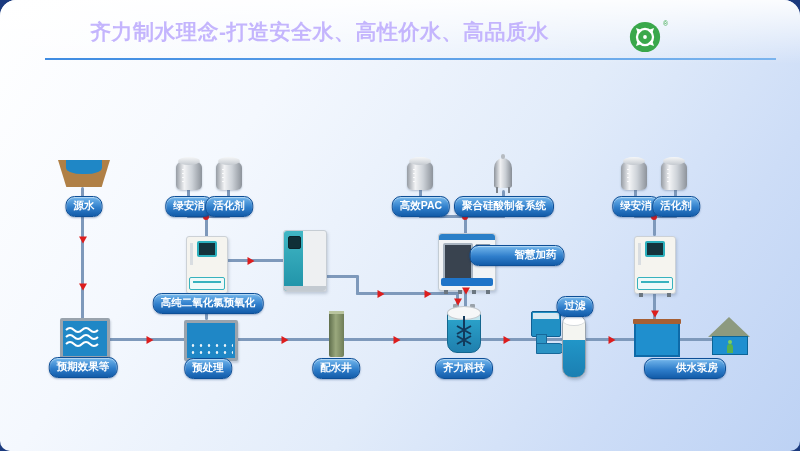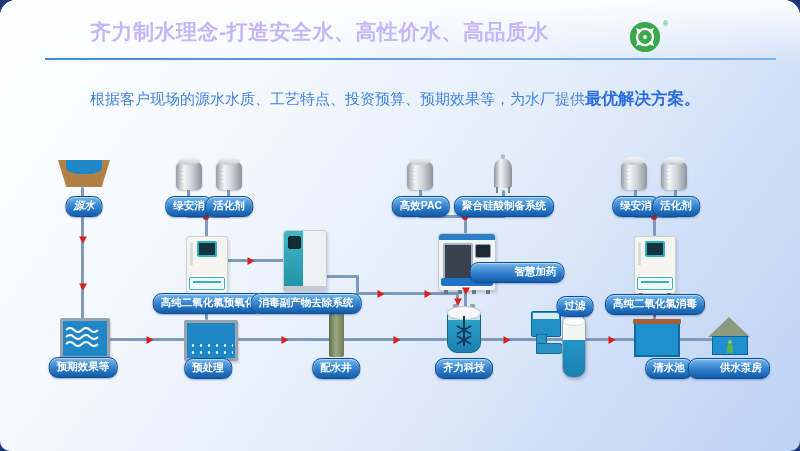--- a/index.html
+++ b/index.html
@@ -126,21 +126,20 @@
         <path d="M18 4.5 l3.2 6.5 h-6.4 z" transform="rotate(45 18 18)"></path>
         <path d="M18 4.5 l3.2 6.5 h-6.4 z" transform="rotate(135 18 18)"></path>
         <path d="M18 4.5 l3.2 6.5 h-6.4 z" transform="rotate(225 18 18)"></path>
         <path d="M18 4.5 l3.2 6.5 h-6.4 z" transform="rotate(315 18 18)"></path>
       </g>
       <circle cx="18" cy="18" r="2" fill="#ffffff"></circle>
     </svg>
     <span class="reg">®</span>
   </div>
 
-  <div id="intro" class="abs"><span>根据客户现场的源水水质、工艺特点、投资预算、预期效果等，为水厂提供</span><b>最优解决方案。</b></div>
 
   <div class="vl" style="left:81px;top:187px;height:133px;"></div>
   <div class="vl" style="left:187px;top:188px;height:30px;"></div>
   <div class="vl" style="left:227px;top:188px;height:30px;"></div>
   <div class="hl" style="left:187px;top:215px;width:43px;"></div>
   <div class="vl" style="left:205px;top:215px;height:22px;"></div>
   <div class="vl" style="left:205px;top:290px;height:30px;"></div>
   <div class="hl" style="left:227px;top:259px;width:58px;"></div>
   <div class="hl" style="left:323px;top:275px;width:36px;"></div>
   <div class="vl" style="left:356px;top:275px;height:20px;"></div>
@@ -256,31 +255,29 @@
   <div class="eq fpipe2" style="left:536px;top:343px;"></div>
   <div class="eq fcyl" style="left:562px;top:314px;"></div>
 
   <div class="eq cpool" style="left:634px;top:322px;"></div>
 
   <div class="eq roof" style="left:708px;top:317px;"></div>
   <div class="eq hbody" style="left:712px;top:336px;">
     <div class="fig"></div>
   </div>
 
-  <div class="pill" style="left:84px;top:196px;font-style:italic;">源水</div>
+  <div class="pill" style="left:84px;top:196px;">源水</div>
   <div class="pill" style="left:189px;top:196px;">绿安消</div>
   <div class="pill" style="left:229px;top:196px;">活化剂</div>
   <div class="pill" style="left:421px;top:196px;">高效PAC</div>
   <div class="pill" style="left:504px;top:196px;">聚合硅酸制备系统</div>
   <div class="pill" style="left:636px;top:196px;">绿安消</div>
   <div class="pill" style="left:676px;top:196px;">活化剂</div>
   <div class="pill" style="left:208px;top:293px;">高纯二氧化氯预氧化</div>
-  <div class="pill" style="left:306px;top:293px;">消毒副产物去除系统</div>
-  <div class="pill" style="left:517px;top:262px;padding-left:44px;">智慧加药</div>
-  <div class="pill" style="left:655px;top:294px;">高纯二氧化氯消毒</div>
+  <div class="pill" style="left:517px;top:245px;padding-left:44px;">智慧加药</div>
   <div class="pill" style="left:83px;top:357px;">预期效果等</div>
   <div class="pill" style="left:208px;top:358px;">预处理</div>
   <div class="pill" style="left:336px;top:358px;">配水井</div>
   <div class="pill" style="left:464px;top:358px;">齐力科技</div>
   <div class="pill" style="left:575px;top:296px;">过滤</div>
   <div class="pill" style="left:669px;top:358px;">清水池</div>
-  <div class="pill" style="left:729px;top:358px;padding-left:31px;">供水泵房</div>
+  <div class="pill" style="left:685px;top:358px;padding-left:31px;">供水泵房</div>
 </div>
 
 </body></html>

